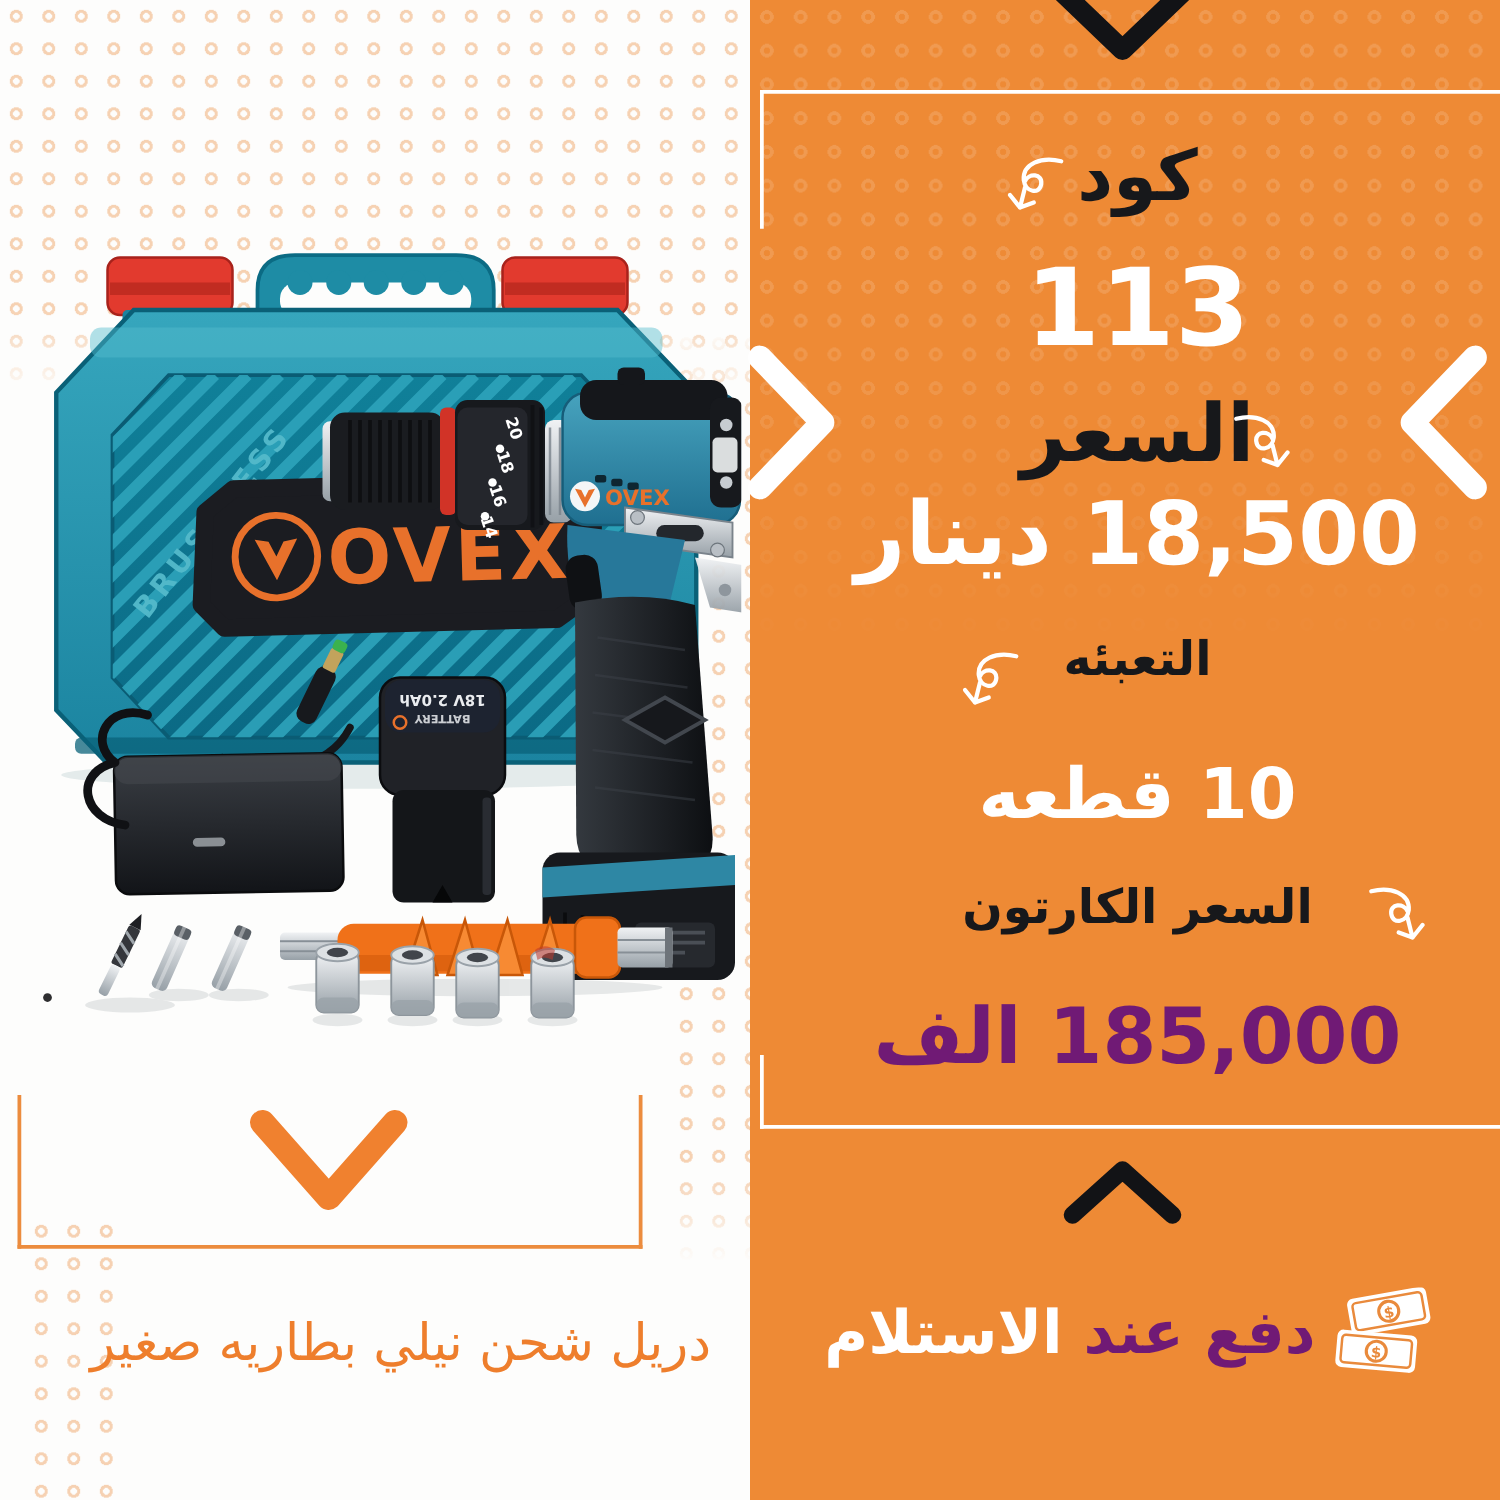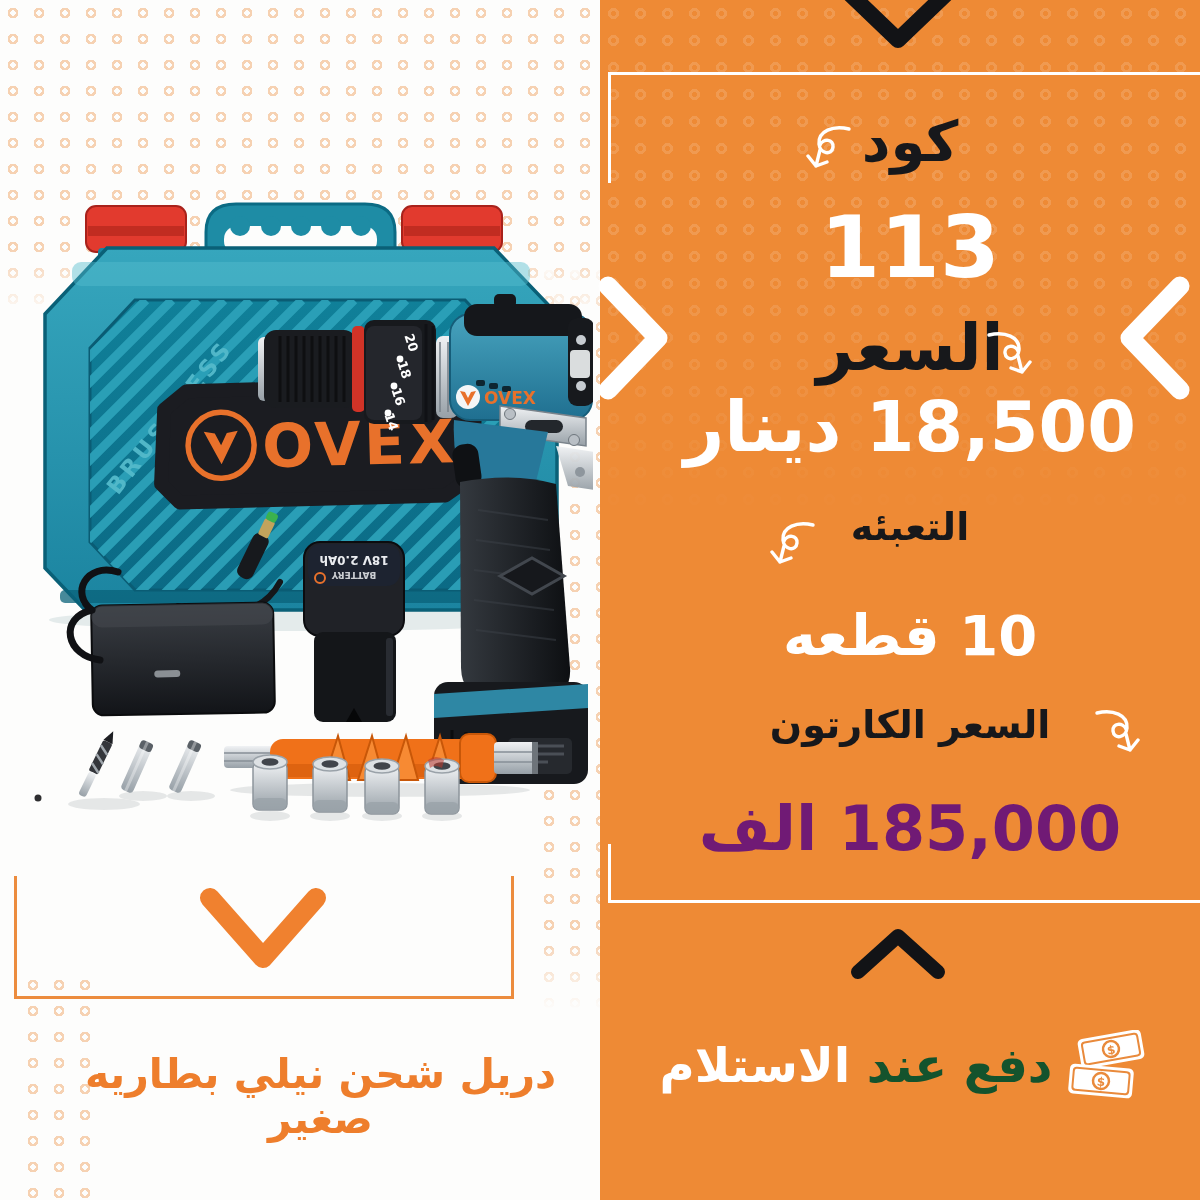--- a/index.html
+++ b/index.html
@@ -36,30 +36,30 @@
   .r-code     {top:114px;font-size:56px;color:#17181B;}
   .r-codeval  {top:204px;font-size:86px;color:#FFFFFF;}
   .r-price    {top:316px;font-size:64px;color:#17181B;}
   .r-priceval {top:392px;font-size:70px;color:#FFFFFF;}
   .r-pack     {top:508px;font-size:38px;color:#17181B;}
   .r-packval  {top:608px;font-size:56px;color:#FFFFFF;}
   .r-carton   {top:706px;font-size:38px;color:#17181B;}
   .r-cartonval{top:798px;font-size:62px;color:#701a75;}
   .r-pay      {top:1030px;font-size:48px;color:#17181B;}
   .r-del      {top:1104px;font-size:48px;color:#17181B;}
-  .w{color:#FFFFFF;} .b{color:#14532d;}
+  .w{color:#FFFFFF;} .b{color:#701a75;}
   .inline-icon{vertical-align:middle;margin:0 12px;}
   
   .abs{position:absolute;}
   .doodle{width:46px;height:56px;}
   .doodle path{fill:none;stroke:#fff;stroke-width:3.4;stroke-linecap:round;stroke-linejoin:round;}
   .flip{transform:scaleX(-1);}
   .chev{fill:none;stroke-linecap:round;stroke-linejoin:round;}
   .product-name{position:absolute;left:0;right:0;top:1052px;text-align:center;direction:rtl;
-       font-weight:700;font-size:41px;color:#EE7E2C;line-height:1.1;padding-left:41px;}
+       font-weight:400;font-size:41px;color:#EE7E2C;line-height:1.1;padding-left:41px;}
   .photo{position:absolute;left:8px;top:190px;}
 </style>
 </head>
 <body>
 
 <div class="stage">
 
   <section class="left-panel">
     <div class="dots dots-top"></div>
     <div class="dots dots-strip"></div>

